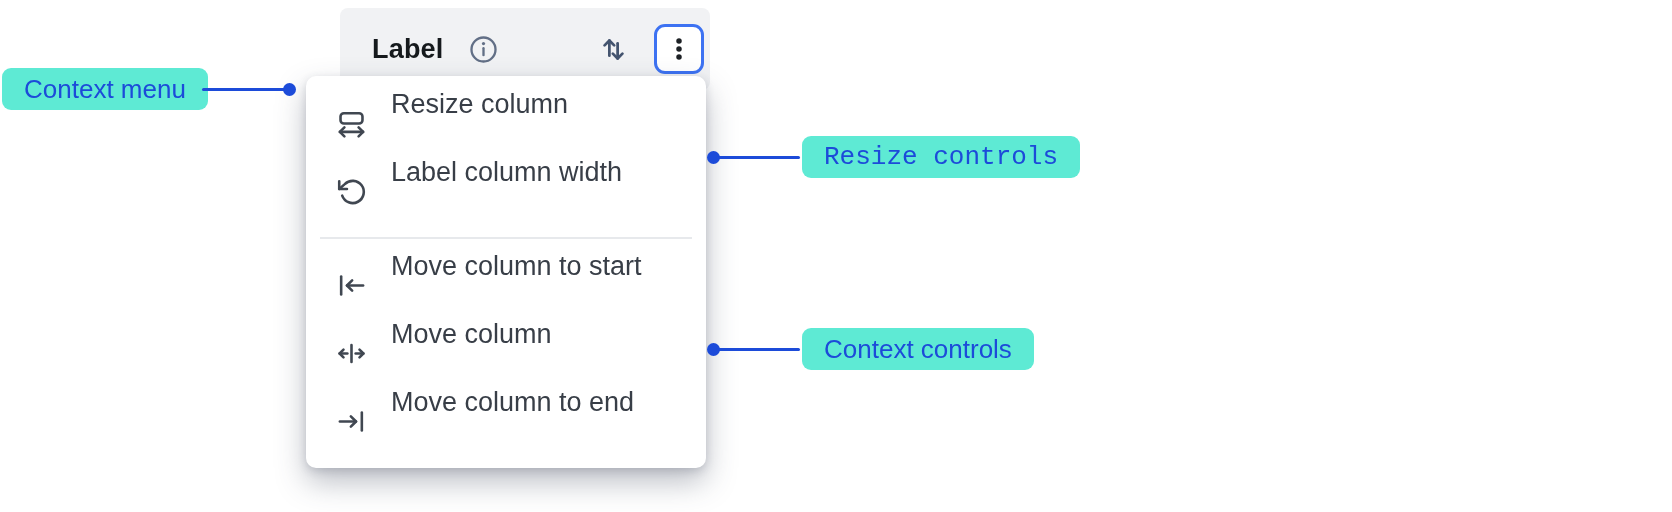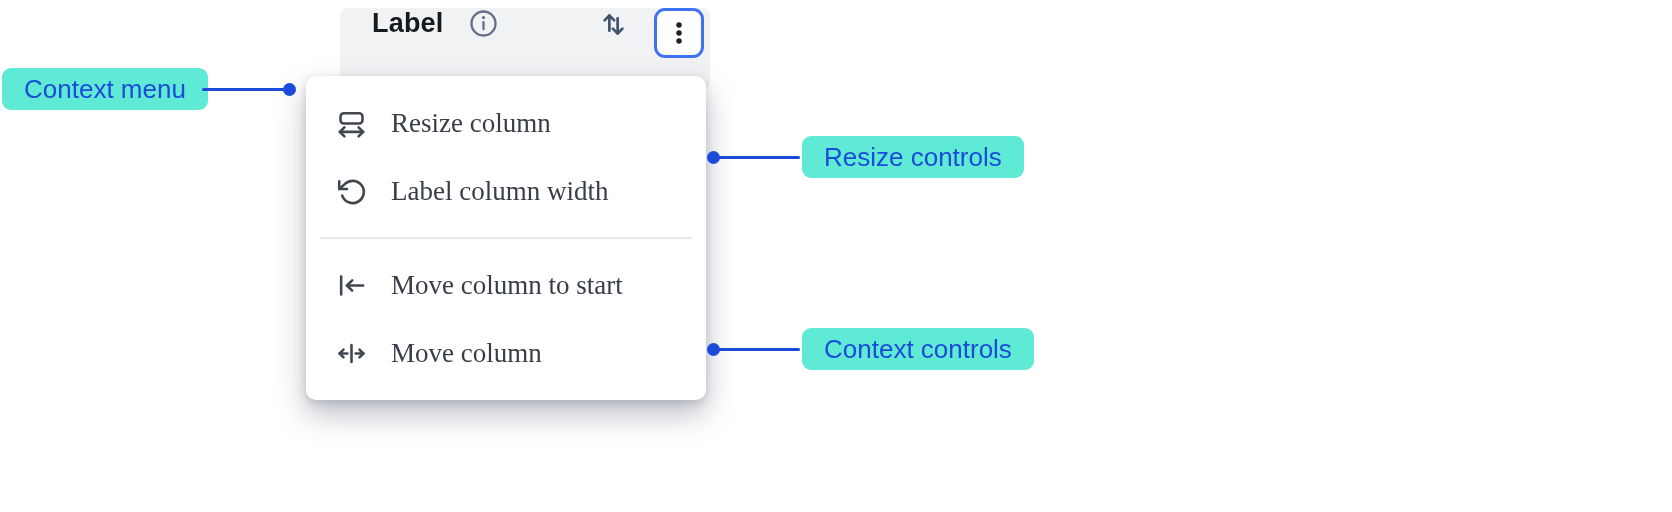--- a/index.html
+++ b/index.html
@@ -12,21 +12,21 @@
   }
   .canvas { position: absolute; inset: 0; }
 
   
   .col-header {
     position: absolute;
     left: 340px; top: 8px;
     width: 370px; height: 82px;
     background: #F1F2F4;
     border-radius: 8px;
-    display: flex; align-items: flex-start;
+    display: flex; align-items: center;
     padding: 0 6px 0 32px;
     box-sizing: border-box;
   }
   .col-header .hdr-label {
     font-size: 27px; font-weight: 700; color: #161A1D;
     letter-spacing: 0.2px;
   }
   .icon { display: inline-flex; align-items: center; justify-content: center; }
   .info-ic { margin-left: 24px; color: #626F86; }
   .spacer { flex: 1; }
@@ -48,27 +48,26 @@
     left: 306px; top: 76px;
     width: 400px;
     background: #ffffff;
     border-radius: 10px;
     box-shadow: 0 14px 30px rgba(60, 66, 87, 0.34), 0 3px 8px rgba(60, 66, 87, 0.18);
     padding: 13px 0;
     box-sizing: border-box;
   }
   .menu-item {
     height: 68px;
-    display: flex; align-items: center;
+    display: flex; 
     padding: 0 20px 0 30px;
     gap: 24px;
     font-size: 27px; color: #383E47;
     cursor: pointer;
     background: transparent;
-    font-family: Liberation Serif, serif;
   }
   .menu-item .mi-icon { color: #404751; flex: 0 0 auto; }
   .menu-divider {
     border: none;
     border-top: 2px solid #E7E9EC;
     margin: 12px 14px;
   }
 
   
   .pill {
@@ -170,28 +169,38 @@
           <path d="M12 5.5v13"></path>
           <path d="M8.8 12H2.8"></path>
             <path d="M5.8 9l-3 3 3 3"></path>
           <path d="M15.2 12h6"></path>
             <path d="M18.2 9l3 3-3 3"></path>
         </svg>
       </span>
       <span>Move column</span>
     </div>
 
+    <div class="menu-item">
+      <span class="icon mi-icon">
+        <svg width="31" height="31" viewBox="0 0 24 24" fill="none" stroke="currentColor" stroke-width="2" stroke-linecap="round" stroke-linejoin="round">
+          <path d="M20 5v14"></path>
+          <path d="M3 12h12.5"></path>
+            <path d="M11.5 8l4 4-4 4"></path>
+        </svg>
+      </span>
+      <span>Move column to end</span>
+    </div>
 
   </div>
 
   <div class="pill" style="left:2px; top:68px;">Context menu</div>
   <div class="conn-line" style="left:202px; top:88px; width:84px;"></div>
   <div class="conn-dot" style="left:283px; top:83px;"></div>
 
   <div class="conn-dot" style="left:707px; top:151px;"></div>
   <div class="conn-line" style="left:716px; top:156px; width:84px;"></div>
-  <div class="pill" style="left:802px; top:136px;">Resize controls</div>
+  <div class="pill" style="left:802px; top:136px;font-family:Liberation Mono, monospace;">Resize controls</div>
 
   <div class="conn-dot" style="left:707px; top:343px;"></div>
   <div class="conn-line" style="left:716px; top:348px; width:84px;"></div>
   <div class="pill" style="left:802px; top:328px;">Context controls</div>
 
 </div>
 
 </body></html>

